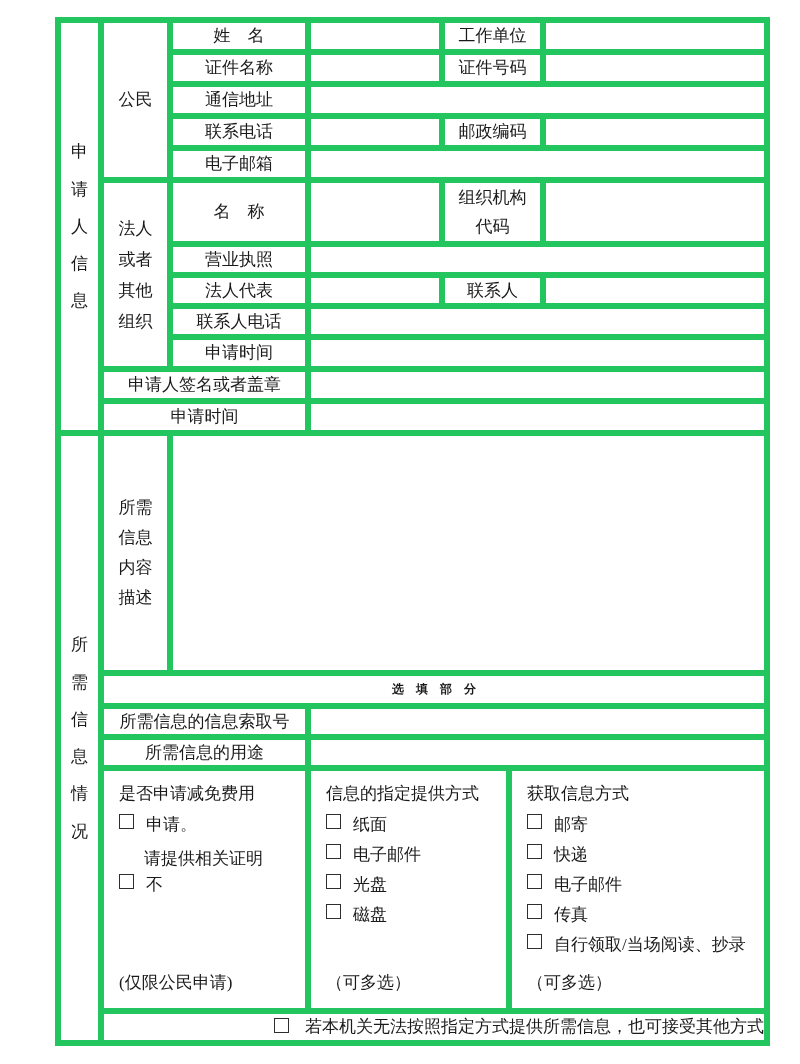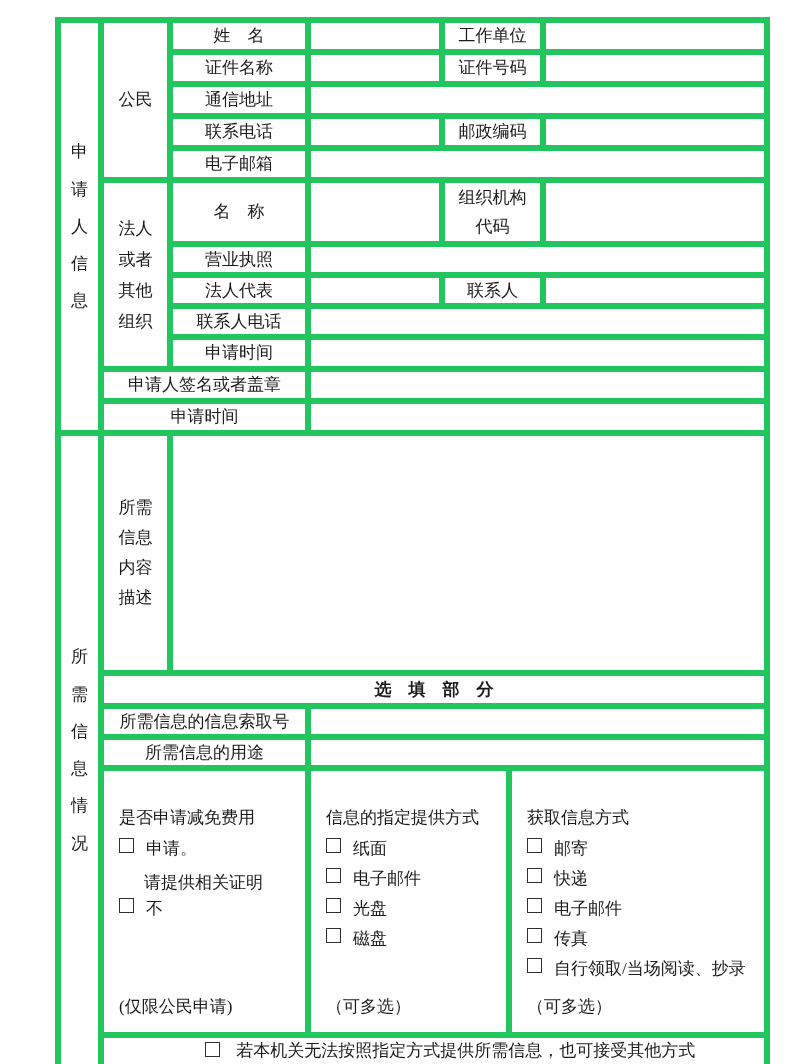--- a/index.html
+++ b/index.html
@@ -7,30 +7,30 @@
   .page{position:relative;width:800px;height:1064px;background:#fff;}
   table.form{position:absolute;left:55px;top:17px;width:709px;border-collapse:collapse;table-layout:fixed;border:2px solid #4a4a4a;}
   td{border:6px solid #22c55e;font-size:17px;text-align:center;vertical-align:middle;padding:0;overflow:hidden;line-height:1.25;}
   tr.h31{height:31px;} tr.h32{height:32px;} tr.h33{height:33px;}
   tr.h62{height:62px;} tr.h240{height:240px;} tr.h237{height:237px;}
   .side .vtext{display:flex;flex-direction:column;align-items:center;justify-content:center;gap:16px;height:100%;}
   .side .vtext span{font-size:17px;}
   .stack div{line-height:31px;}
   .stack30 div{line-height:30px;font-family:Liberation Serif, serif;}
   .two-line div{line-height:29px;}
-  .optional-header{font-weight:bold;font-size:17px;}
+  .optional-header{font-weight:bold;font-size:12px;}
   .cbcell{vertical-align:top;text-align:left;}
-  .cbcol{display:flex;flex-direction:column;height:213px;padding:12px 6px 12px 15px;margin-top:24px;}
+  .cbcol{display:flex;flex-direction:column;height:213px;padding:12px 6px 12px 15px;}
   .cbtitle{margin-bottom:10px;}
   .opt{display:flex;align-items:flex-start;height:30px;}
   .cb{width:13px;height:13px;border:1px solid #2e2e2e;background:#fff;margin-right:12px;flex:0 0 auto;display:inline-block;}
   .opt-note{height:30px;line-height:30px;padding-left:25px;}
   .spacer{flex:1 1 auto;}
   .bnote{height:26px;line-height:26px;}
-  .footer-cell{text-align:center;padding-left:32px;}
+  .footer-cell{text-align:right;padding-left:32px;}
   .footer-cell .cb{vertical-align:-1px;margin-right:12px;}
   .val{background:#fff;}
 </style>
 </head>
 <body>
 
 <div class="page">
   <table class="form">
     <colgroup>
       <col style="width:43px">

